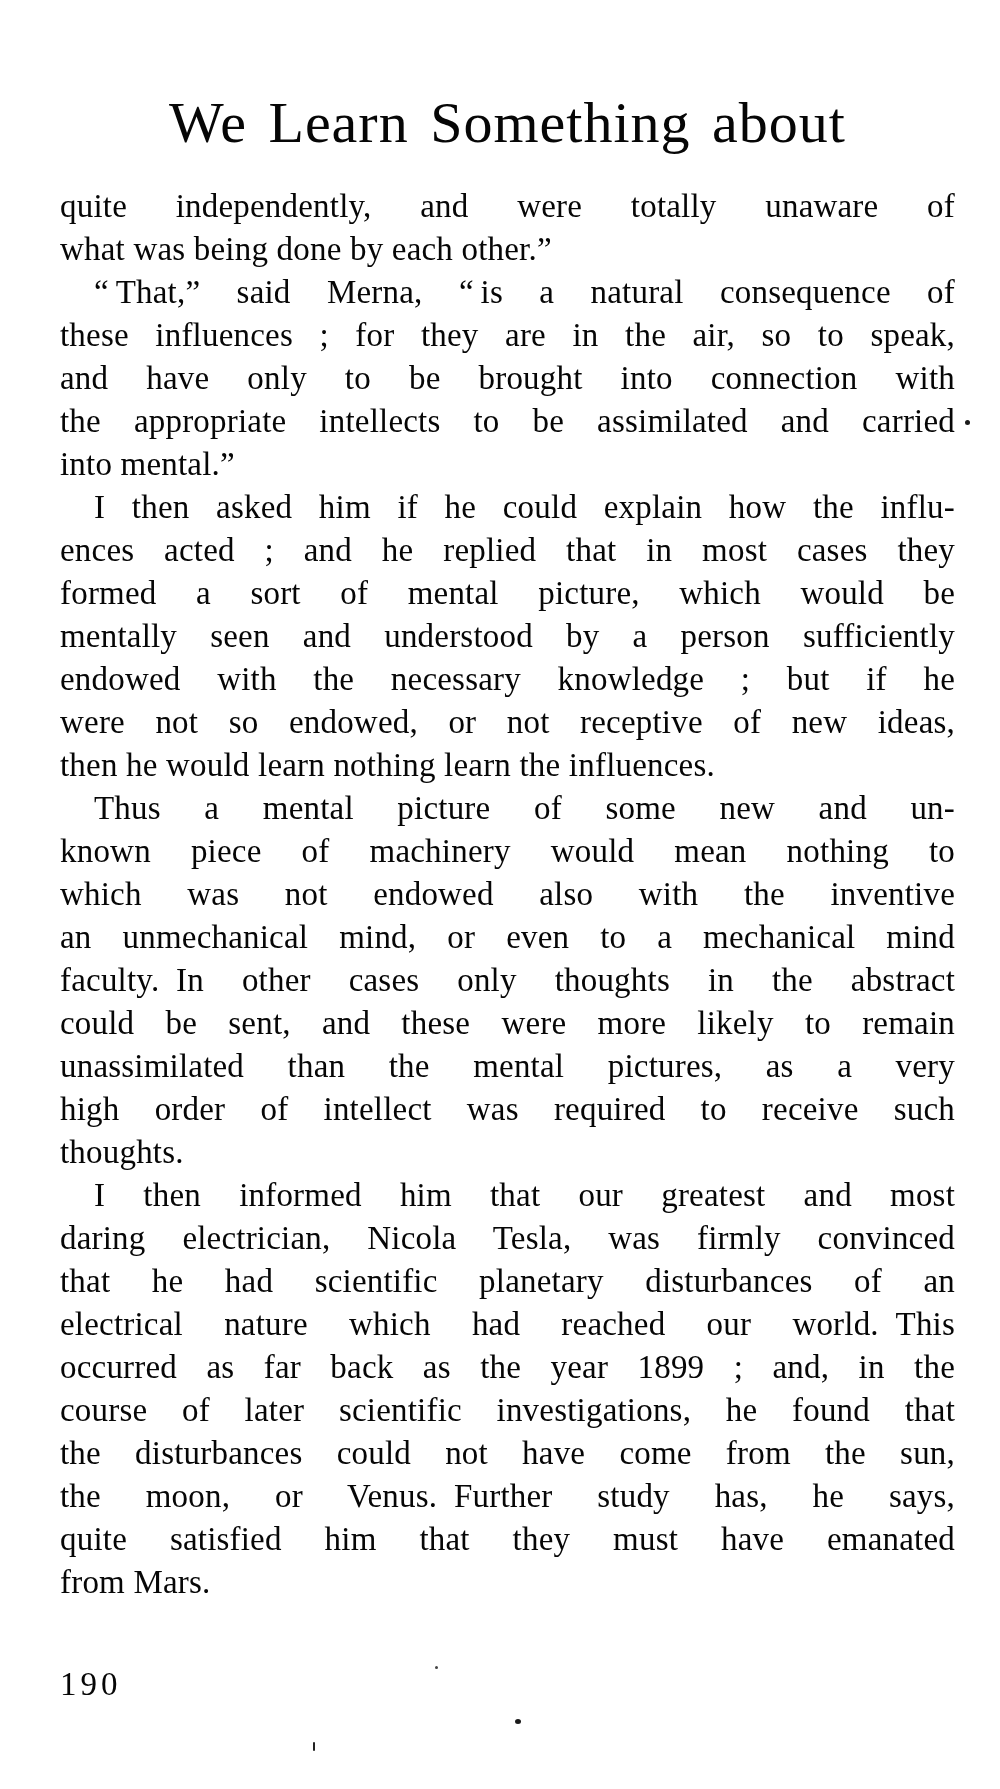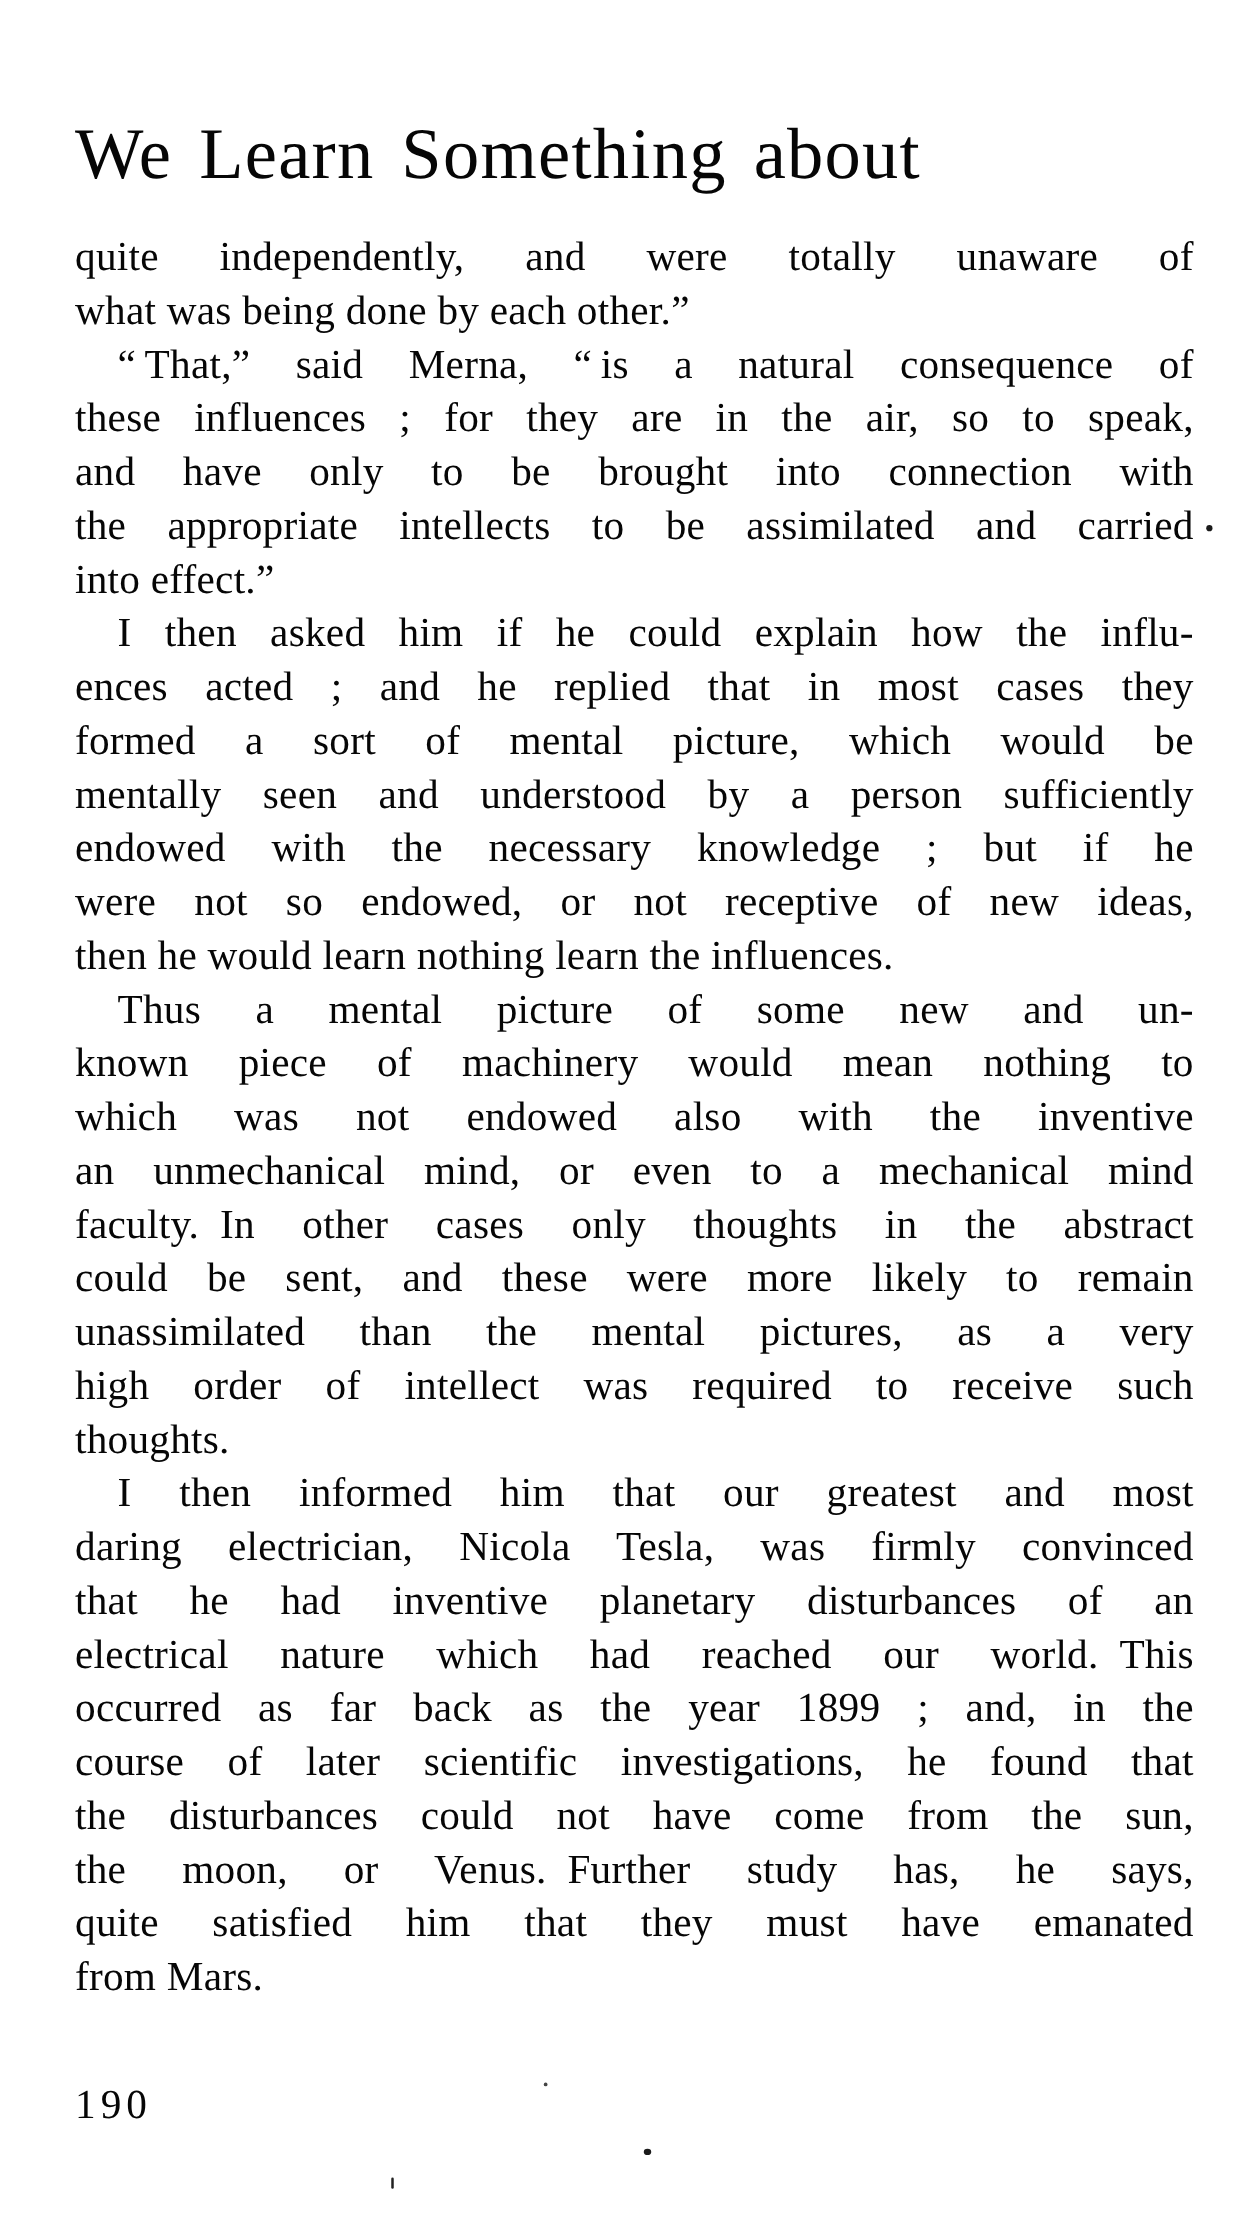--- a/index.html
+++ b/index.html
@@ -14,21 +14,21 @@
     background: #ffffff;
     overflow: hidden;
     font-family: "Liberation Serif", "DejaVu Serif", serif;
     color: #060606;
   }
   .running-title {
     position: absolute;
     top: 90px;
     left: 60px;
     width: 895px;
-    text-align: left;
+    text-align: center;
     font-size: 58px;
     line-height: 1.15;
     letter-spacing: 1px;
     word-spacing: 6px;
     white-space: nowrap;
   }
   .body-text {
     position: absolute;
     top: 185px;
     left: 60px;
@@ -82,21 +82,21 @@
     <div class="para">
       <span class="ln">quite independently, and were totally unaware of</span>
       <span class="ln end">what was being done by each other.”</span>
     </div>
 
     <div class="para">
       <span class="ln ind">“ That,” said Merna, “ is a natural consequence of</span>
       <span class="ln">these influences ; for they are in the air, so to speak,</span>
       <span class="ln">and have only to be brought into connection with</span>
       <span class="ln">the appropriate intellects to be assimilated and carried</span>
-      <span class="ln end">into effect.”</span>
+      <span class="ln end">into mental.”</span>
     </div>
 
     <div class="para">
       <span class="ln ind">I then asked him if he could explain how the influ-</span>
       <span class="ln">ences acted ; and he replied that in most cases they</span>
       <span class="ln">formed a sort of mental picture, which would be</span>
       <span class="ln">mentally seen and understood by a person sufficiently</span>
       <span class="ln">endowed with the necessary knowledge ; but if he</span>
       <span class="ln">were not so endowed, or not receptive of new ideas,</span>
       <span class="ln end">then he would learn nothing learn the influences.</span>
@@ -110,21 +110,21 @@
       <span class="ln">faculty. In other cases only thoughts in the abstract</span>
       <span class="ln">could be sent, and these were more likely to remain</span>
       <span class="ln">unassimilated than the mental pictures, as a very</span>
       <span class="ln">high order of intellect was required to receive such</span>
       <span class="ln end">thoughts.</span>
     </div>
 
     <div class="para">
       <span class="ln ind">I then informed him that our greatest and most</span>
       <span class="ln">daring electrician, Nicola Tesla, was firmly convinced</span>
-      <span class="ln">that he had inventive planetary disturbances of an</span>
+      <span class="ln">that he had scientific planetary disturbances of an</span>
       <span class="ln">electrical nature which had reached our world. This</span>
       <span class="ln">occurred as far back as the year 1899 ; and, in the</span>
       <span class="ln">course of later scientific investigations, he found that</span>
       <span class="ln">the disturbances could not have come from the sun,</span>
       <span class="ln">the moon, or Venus. Further study has, he says,</span>
       <span class="ln">quite satisfied him that they must have emanated</span>
       <span class="ln end">from Mars.</span>
     </div>
 
   </div>

